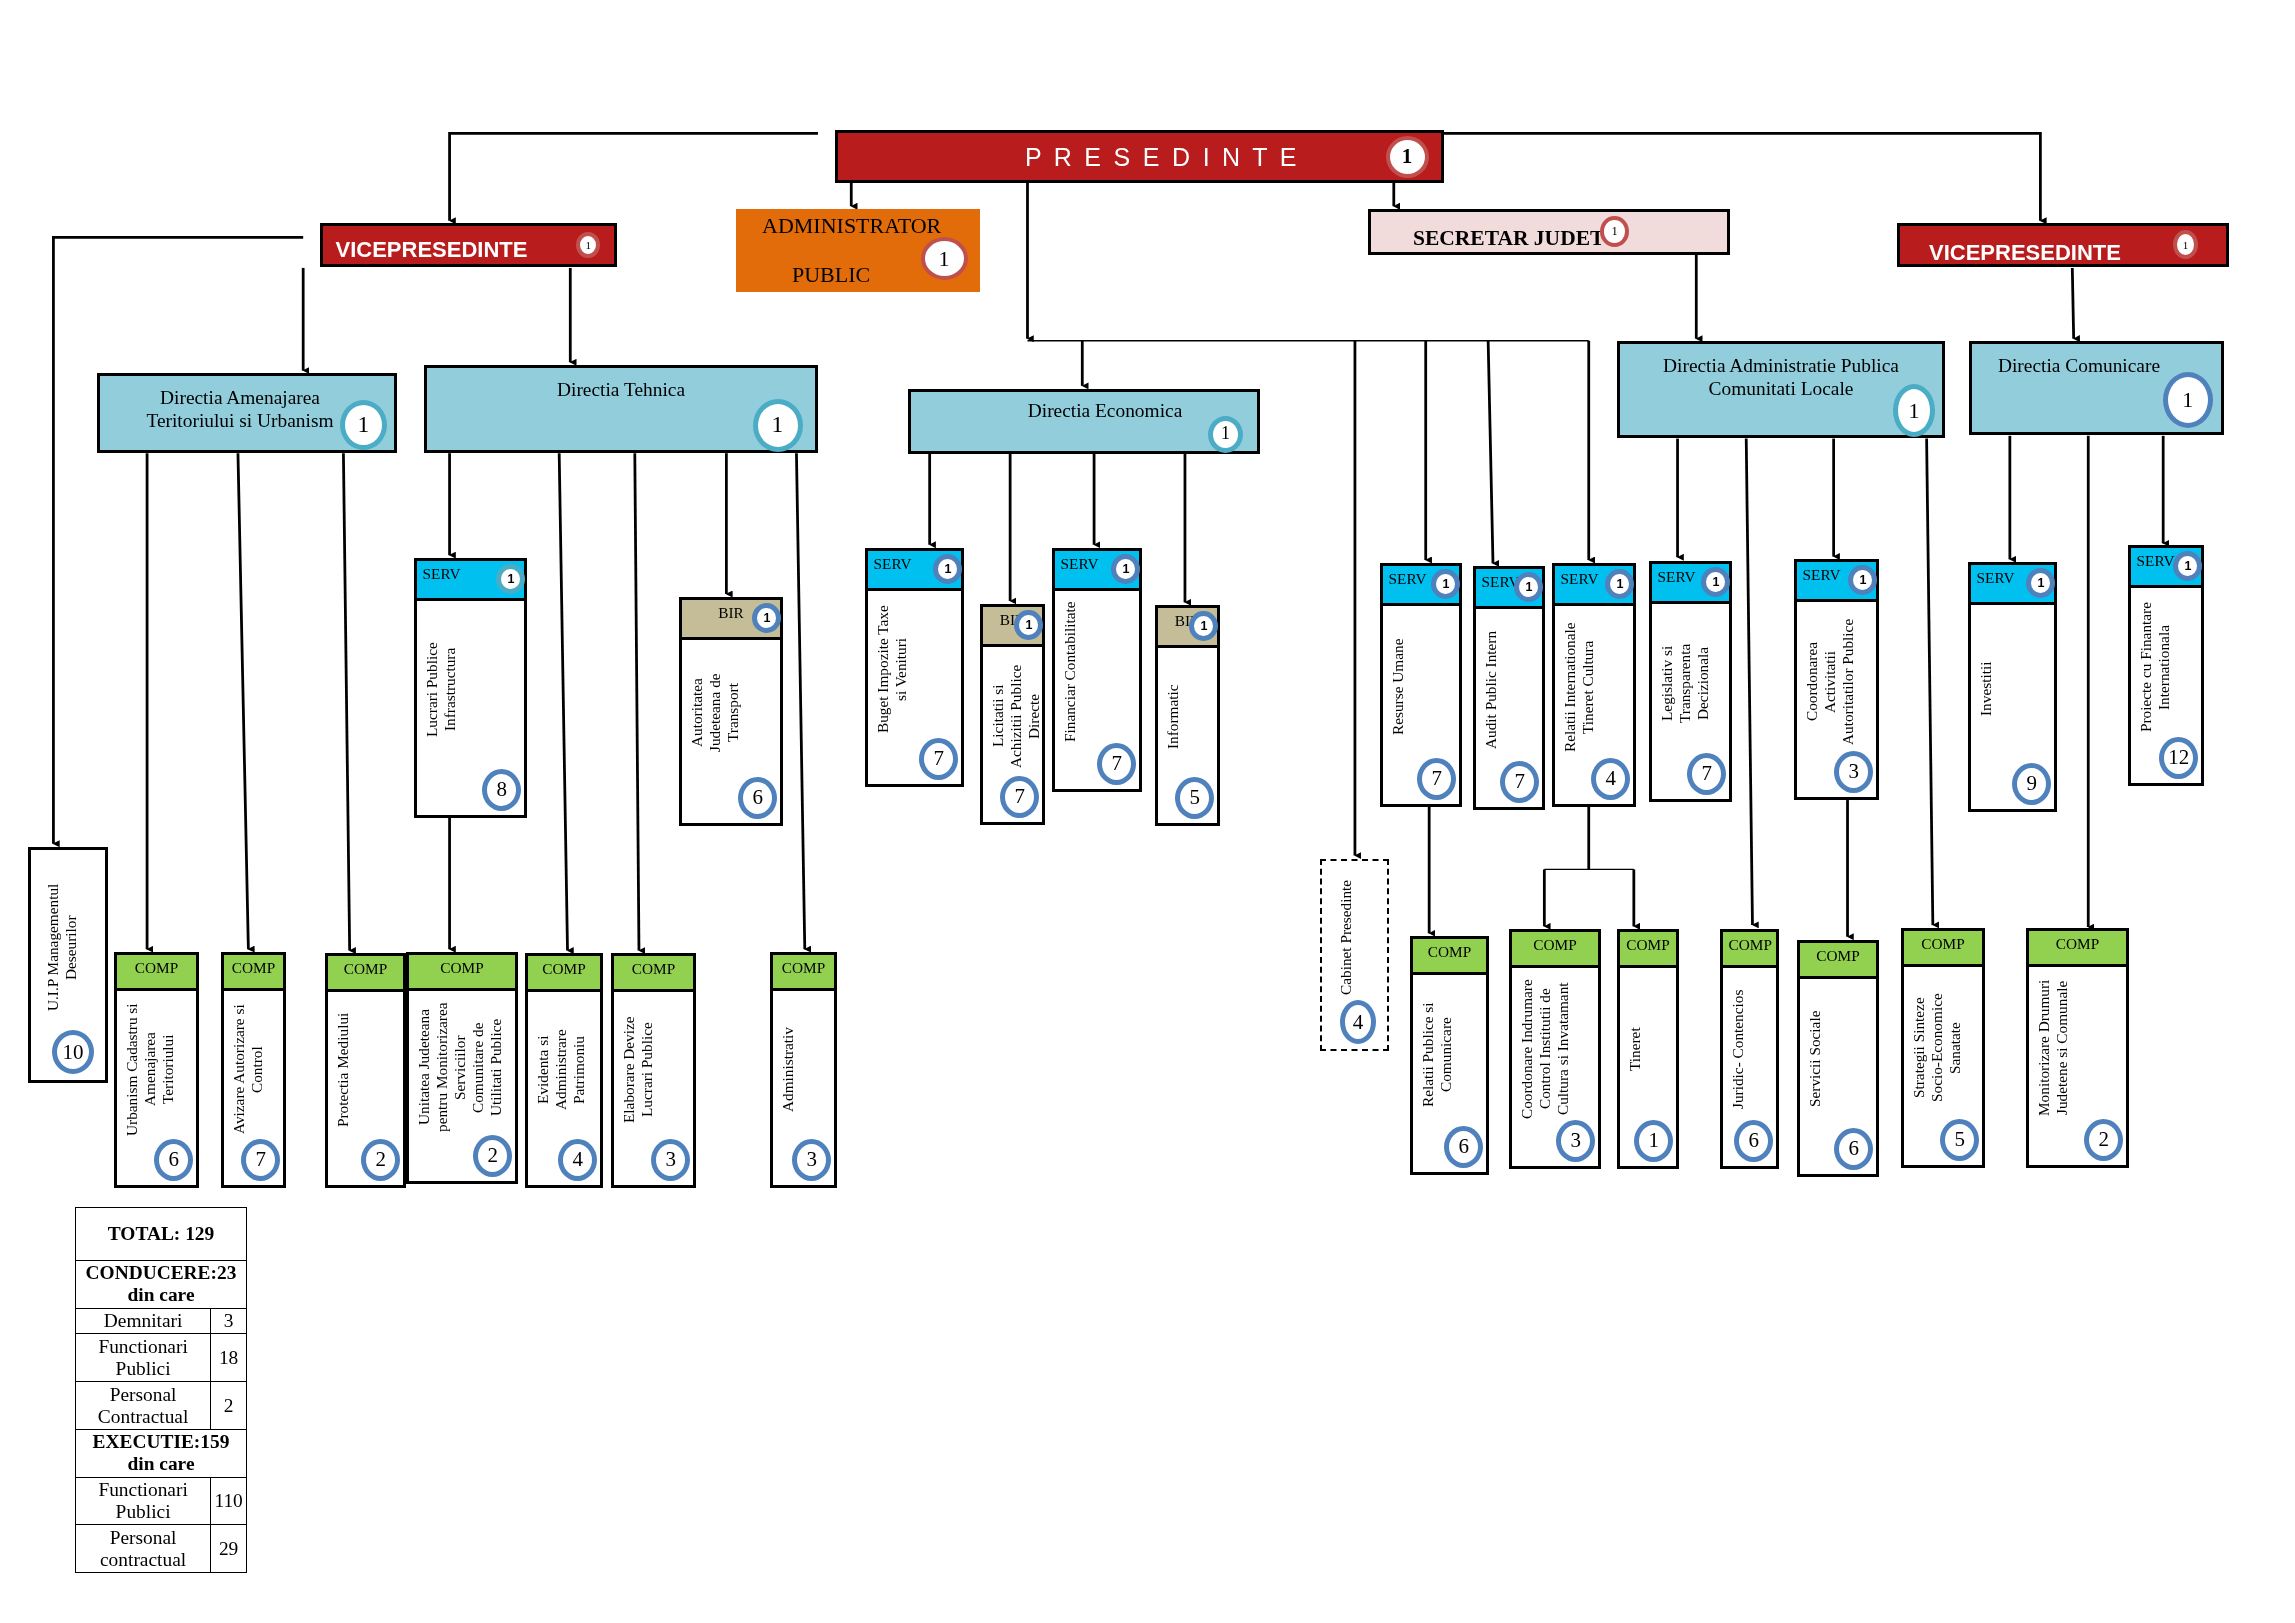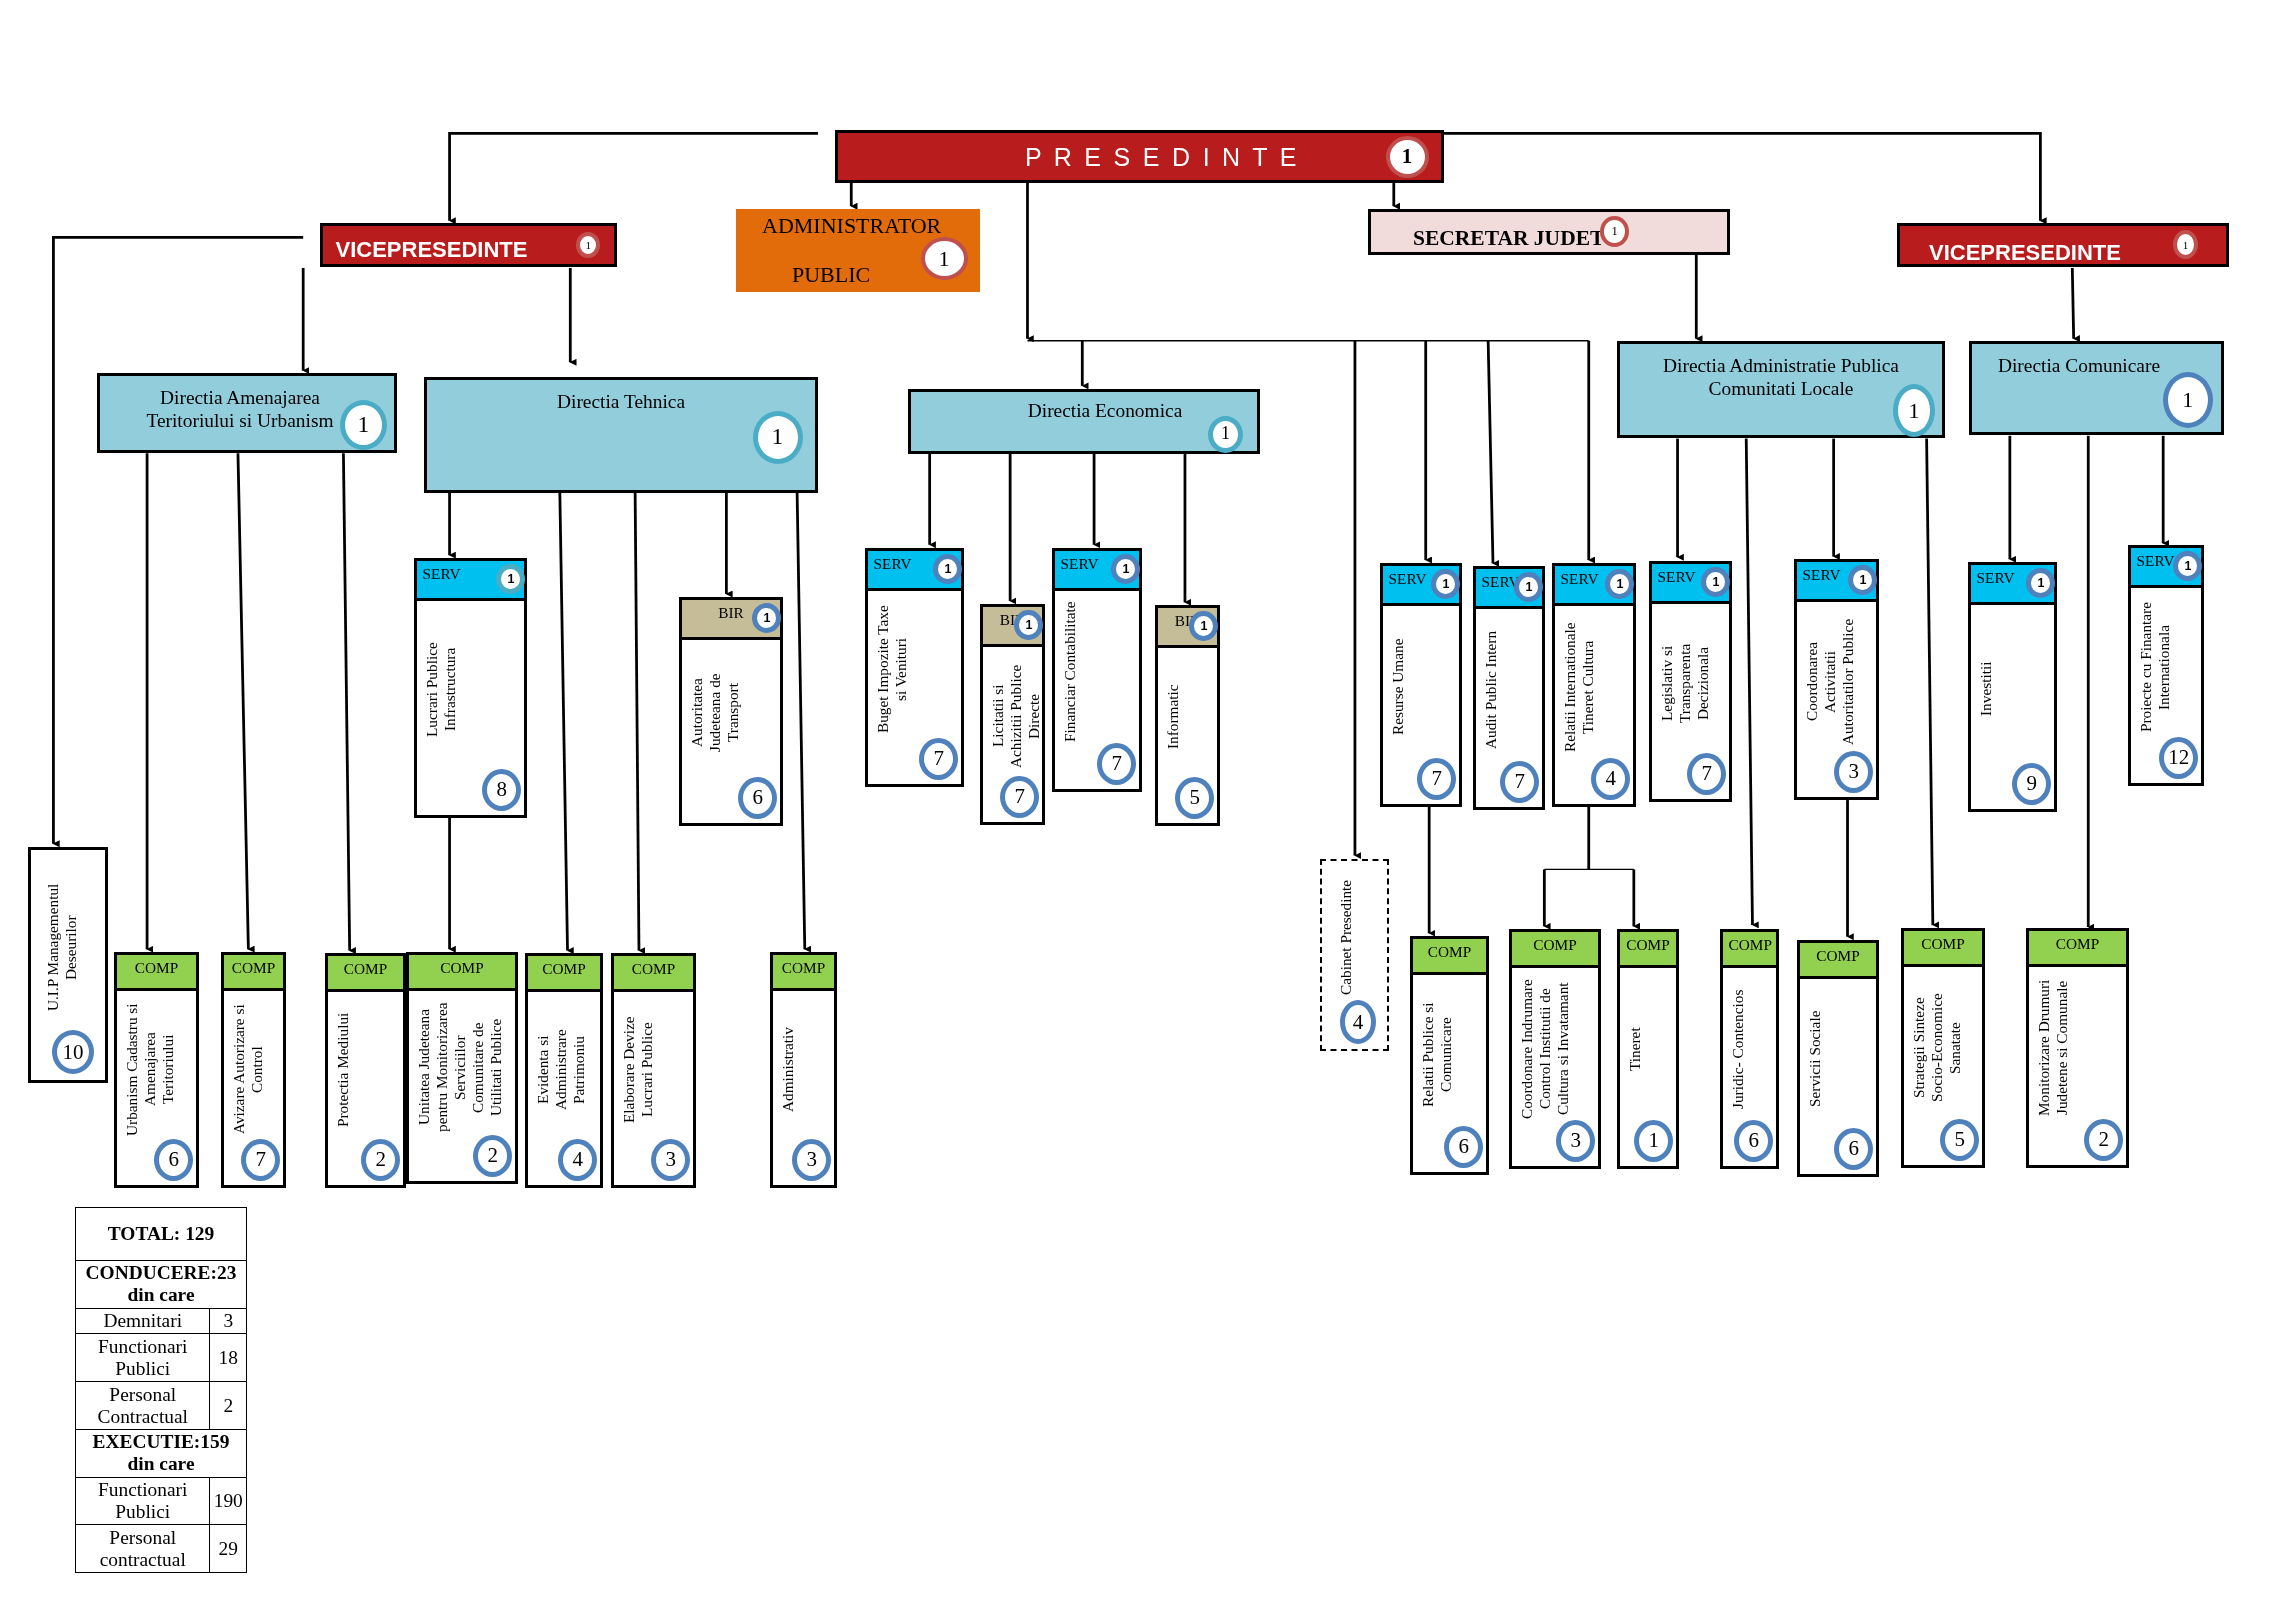--- a/index.html
+++ b/index.html
@@ -121,21 +121,21 @@
       <span>1</span>
     </div>
 </div>
 
 <div class="box dir" style="left:97px;top:373px;width:300px;height:80px;">
   <div style="padding:0 35px 0 21px;">Directia Amenajarea Teritoriului si Urbanism</div>
   <div class="badge b-teal" style="right:7px;top:23.6px;width:47px;height:50px;font-size:23.6px;">
       <span>1</span>
     </div>
 </div>
-<div class="box dir" style="left:424px;top:377px;width:394px;height:116px;">
+<div class="box dir" style="left:424px;top:365px;width:394px;height:88px;">
   <div>Directia Tehnica</div>
   <div class="badge b-teal" style="right:12.5px;top:30.5px;width:50px;height:53px;font-size:23.6px;">
       <span>1</span>
     </div>
 </div>
 <div class="box dir" style="left:908px;top:389px;width:352px;height:65px;padding-top:7px;">
   <div style="padding-left:42px;">Directia Economica</div>
   <div class="badge b-teal" style="right:14px;top:23.6px;width:35px;height:37px;font-size:18px;">
       <span>1</span>
     </div>
@@ -377,21 +377,21 @@
       </tr>
   <tr>
         <td>Personal Contractual</td>
         <td>2</td>
       </tr>
   <tr>
         <td colspan="2" class="bold">EXECUTIE:159 din care</td>
       </tr>
   <tr>
         <td>Functionari Publici</td>
-        <td>190</td>
+        <td>110</td>
       </tr>
   <tr>
         <td>Personal contractual</td>
         <td>29</td>
       </tr>
 </tbody>
   </table>
 
 
 </body></html>

